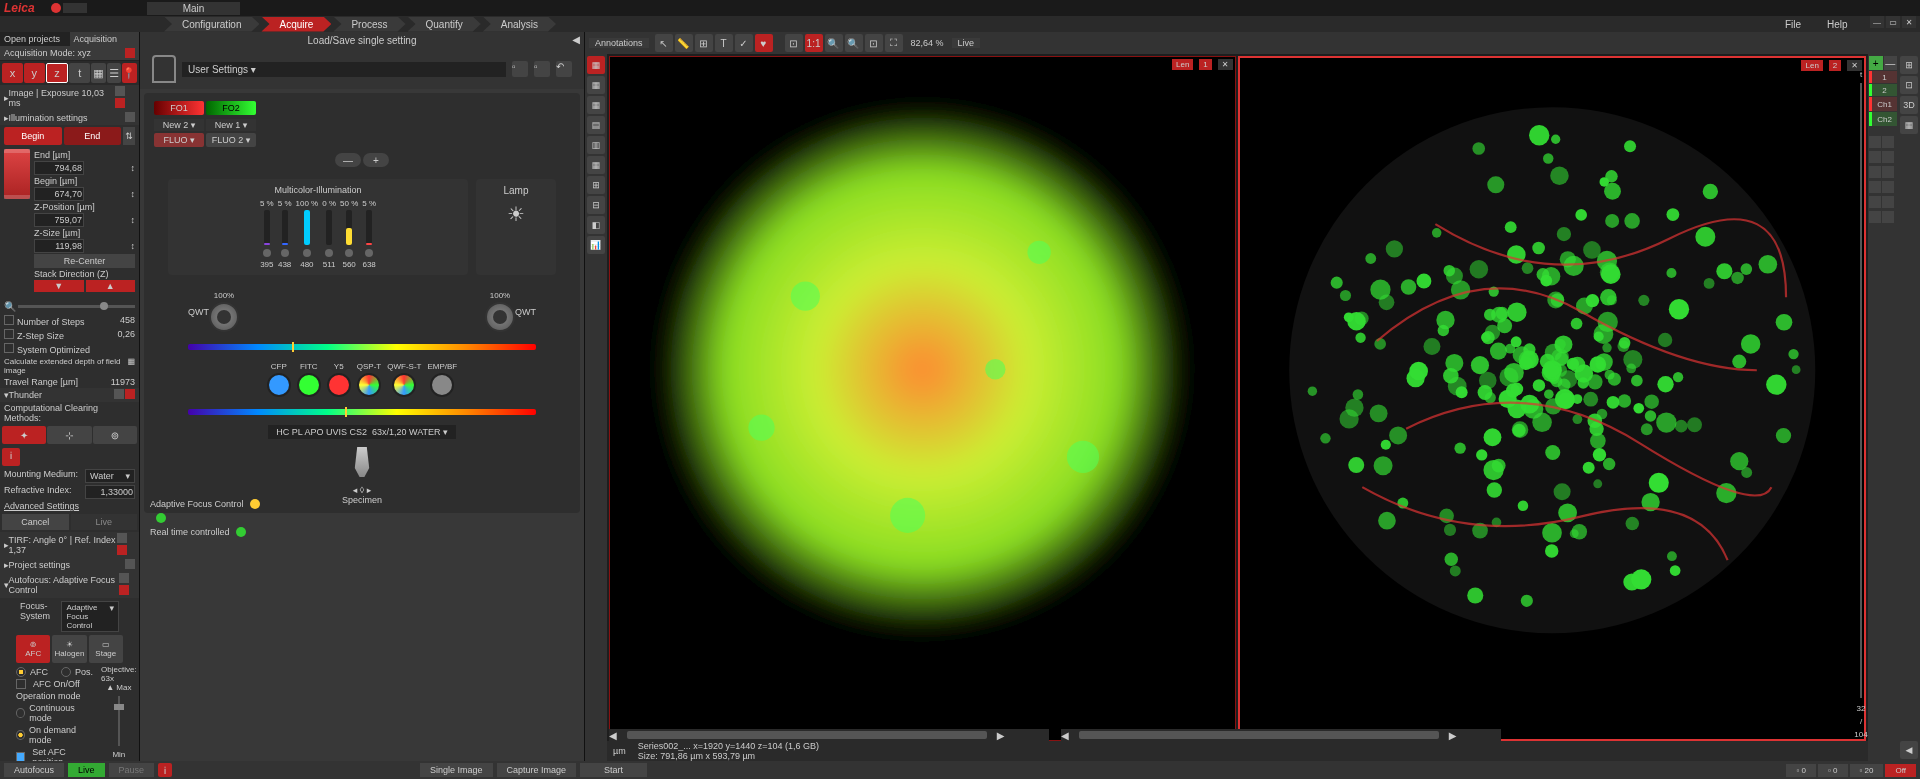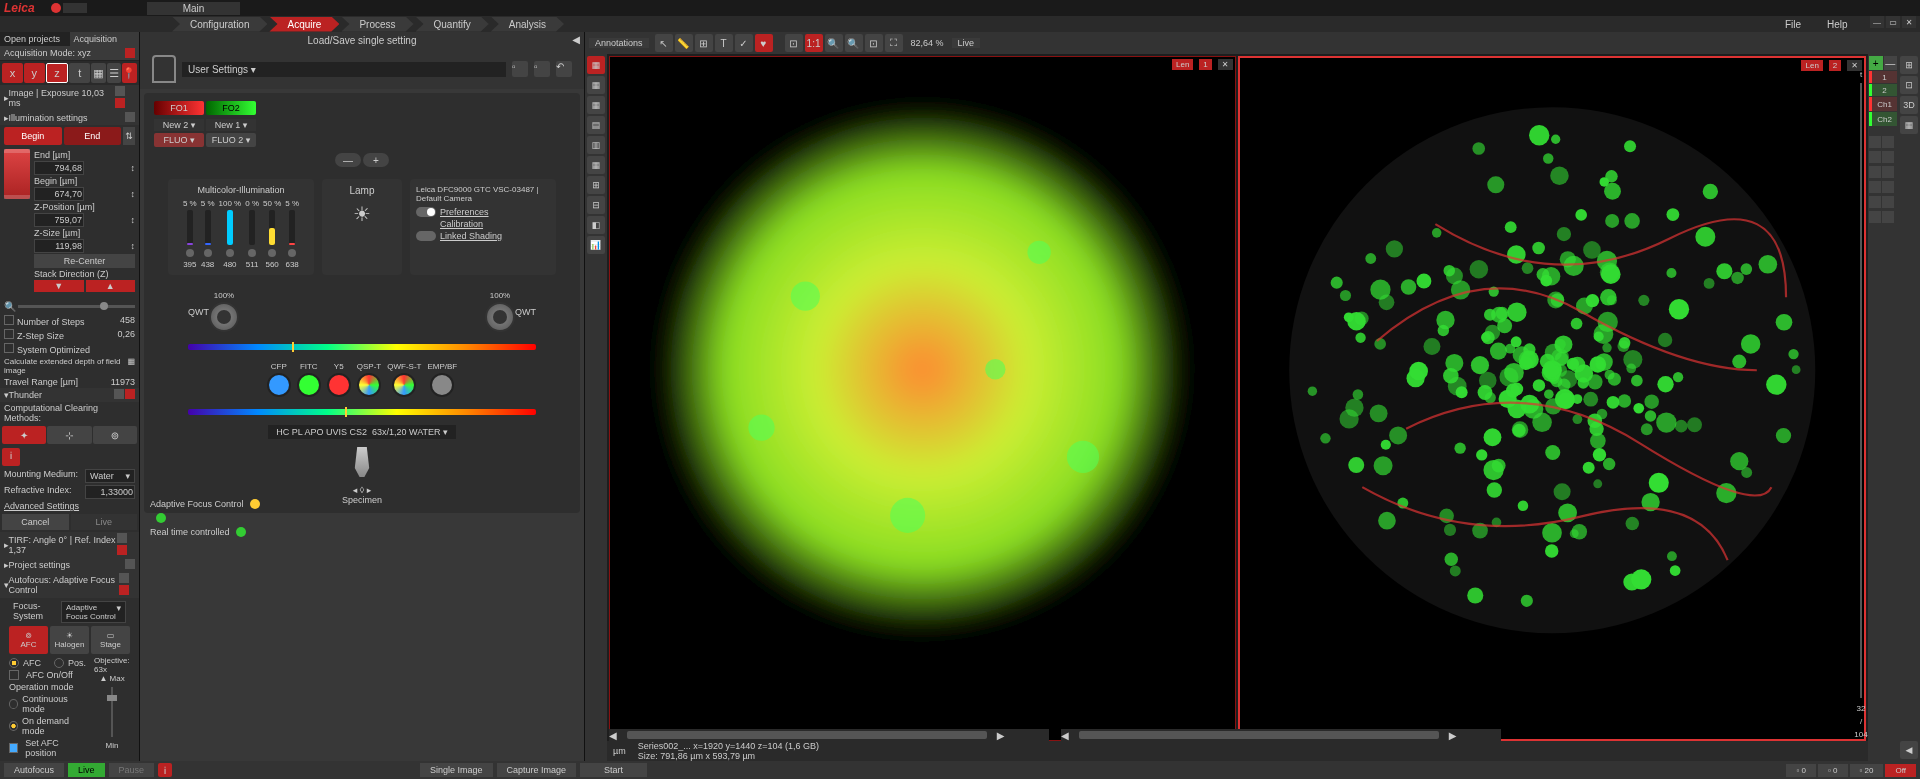--- a/index.html
+++ b/index.html
@@ -6,21 +6,21 @@
 body { background:#2a2a2a; color:#ccc; font-size:10px; width:1920px; height:779px; overflow:hidden; position:relative; }
 
 
 .topbar { height:16px; background:#1a1a1a; display:flex; align-items:center; padding:0 4px; }
 .logo { color:#d33; font-style:italic; font-weight:bold; font-size:12px; margin-right:10px; }
 .rec-btns { display:flex; gap:2px; margin-left:6px; }
 .rec-btns span { width:14px; height:10px; display:inline-block; }
 .main-dd { margin-left:60px; background:#333; padding:1px 36px; font-size:10px; }
 
 
-.tabs-row { height:16px; display:flex; align-items:center;padding-left:8px; }
+.tabs-row { height:16px; display:flex; align-items:center; }
 .tabs-left { width:160px; }
 .nav-tabs { display:flex; gap:2px; margin-left:4px; }
 .nav-tab { padding:2px 18px; background:#3a3a3a; font-size:10px; clip-path:polygon(0 0,calc(100% - 8px) 0,100% 50%,calc(100% - 8px) 100%,0 100%,8px 50%); }
 .nav-tab.active { background:#b22; color:#fff; }
 .menu-right { margin-left:auto; display:flex; gap:10px; padding-right:30px; }
 .menu-right span { padding:2px 8px; }
 .wincontrols { position:absolute; right:4px; top:16px; display:flex; gap:2px; }
 .wincontrols span { width:14px; height:12px; background:#333; display:flex; align-items:center; justify-content:center; font-size:8px; }
 
 
@@ -60,21 +60,21 @@
 
 .info-row { display:flex; justify-content:space-between; padding:1px 4px; font-size:9px; }
 .chk { width:10px; height:10px; border:1px solid #666; display:inline-block; margin-right:3px; }
 
 .thunder-btns { display:flex; gap:1px; padding:2px; }
 .thunder-btn { flex:1; height:18px; background:#444; border-radius:2px; display:flex; align-items:center; justify-content:center; }
 .thunder-btn.red { background:#b22; }
 
 .dropdown { background:#222; border:1px solid #444; padding:1px 4px; font-size:9px; display:flex; justify-content:space-between; }
 
-.afc-section { padding:2px 9px; font-size:9px; }
+.afc-section { padding:2px 16px; font-size:9px; }
 .radio-row { display:flex; align-items:center; gap:4px; margin:2px 0; }
 .radio { width:10px; height:10px; border:1px solid #666; border-radius:50%; display:inline-block; }
 .radio.on { background:radial-gradient(#fc3 40%,transparent 45%); }
 .afc-btns { display:flex; gap:2px; margin:2px 0; }
 .afc-btn { flex:1; height:28px; background:#444; border-radius:2px; display:flex; flex-direction:column; align-items:center; justify-content:center; font-size:8px; }
 .afc-btn.red { background:#b22; }
 .v-slider { width:14px; height:50px; position:relative; margin:4px auto; }
 .v-track { position:absolute; left:6px; width:2px; top:0; bottom:0; background:#555; }
 
 
@@ -510,35 +510,20 @@
                   <div class="wl-fill" style="height:5%;background:#f44"></div>
                 </div>
                 <div class="wl-dot"></div>
                 <div class="wl-num">638</div>
               </div>
             </div>
         </div>
         <div class="lamp-box">
           <div>Lamp</div>
           <div class="lamp-icon">☀</div>
-        </div>
-        <div class="camera-box">
-          <div style="font-size:8px;margin-bottom:4px">Leica DFC9000 GTC VSC-03487 | Default Camera</div>
-          <div class="cam-row">
-              <div class="cam-toggle on"></div>
-              <span style="text-decoration:underline">Preferences</span>
-            </div>
-          <div class="cam-row">
-              <span style="width:20px"></span>
-              <span style="text-decoration:underline">Calibration</span>
-            </div>
-          <div class="cam-row">
-              <div class="cam-toggle"></div>
-              <span style="text-decoration:underline">Linked Shading</span>
-            </div>
         </div>
       </div>
 
       <div class="wheel-row">
         <div class="wheel-grp">
             <div class="wheel-lbl">QWT</div>
           </div>
         <div class="wheel-grp">
             <div class="wheel-pct">100%</div>
             <div class="wheel"></div>

